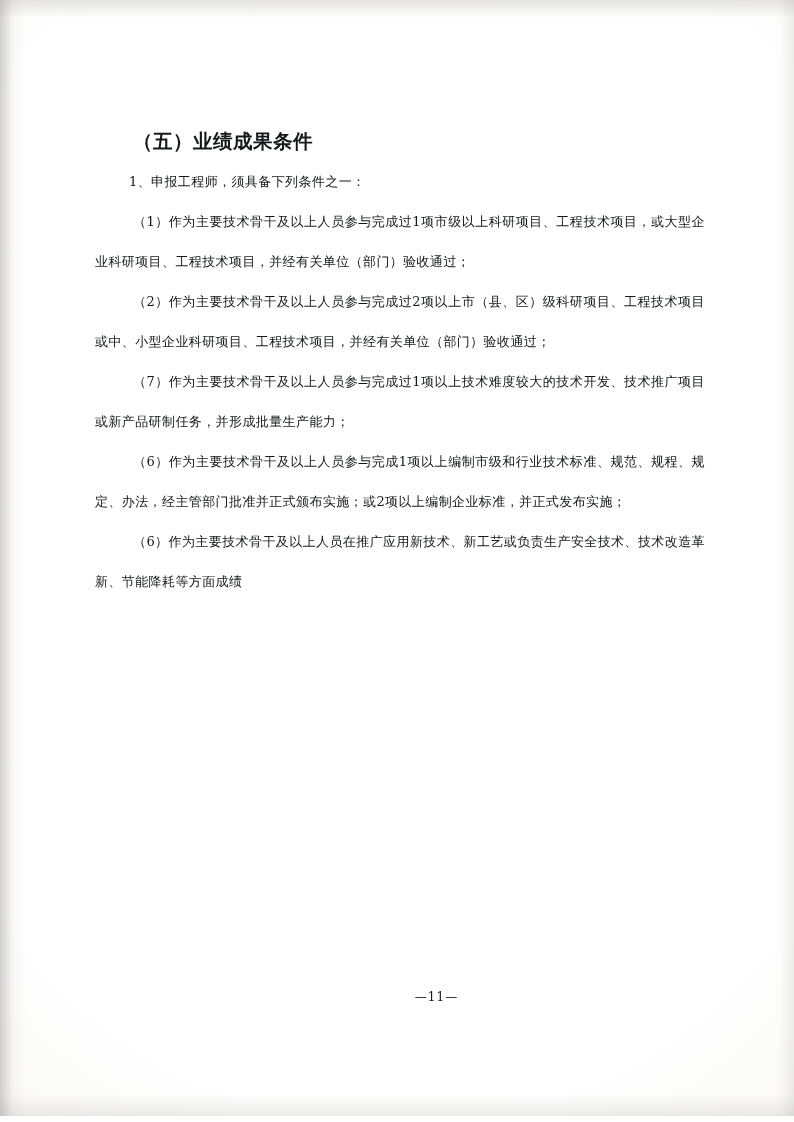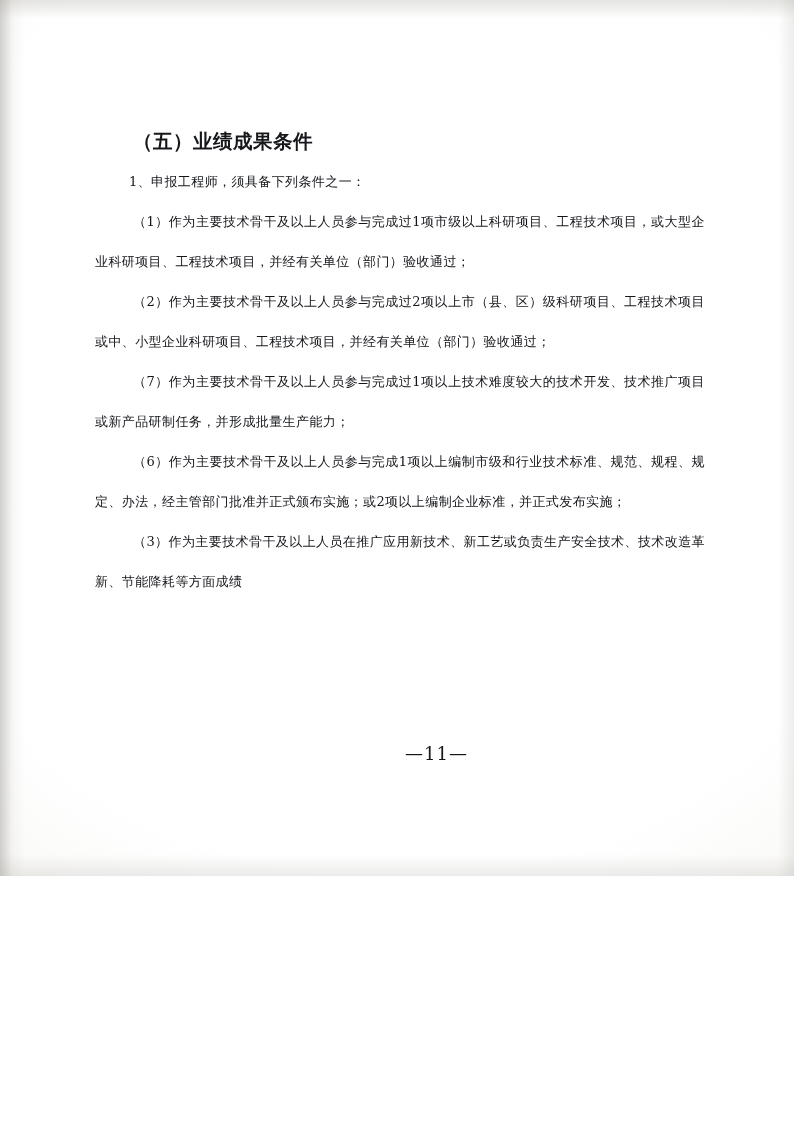--- a/index.html
+++ b/index.html
@@ -10,21 +10,21 @@
     width: 794px;
     height: 1122px;
     background: #ffffff;
     font-family: "DejaVu Sans", sans-serif;
     overflow: hidden;
   }
   
   .page {
     position: relative;
     width: 794px;
-    height: 876px;
+    height: 1116px;
     background:
       radial-gradient(ellipse 120% 100% at 50% 45%, #ffffff 55%, #f6f5f2 80%, #eceae5 100%);
     box-sizing: border-box;
     overflow: hidden;
     text-decoration: underline;
   }
   .page::before {
     
     content: "";
     position: absolute;
@@ -99,21 +99,21 @@
     text-indent: 34px;
   }
 
   .page-number {
     position: absolute;
     left: 0;
     right: 7px;
     bottom: 112px;
     text-align: center;
     font-family: "DejaVu Serif", serif;
-    font-size: 18px;
+    font-size: 12px;
     color: #15171a;
     letter-spacing: 1px;
   }
   .page-number .pn-inner {
     display: inline-block;
     padding-left: 86px; 
   }
 </style>
 </head>
 <body>
@@ -124,19 +124,19 @@
   <div class="edge-right"></div>
   <div class="edge-bottom"></div>
 
   <div class="content">
     <p class="heading">（五）业绩成果条件</p>
     <p class="para first-level">1、申报工程师，须具备下列条件之一：</p>
     <p class="para">（1）作为主要技术骨干及以上人员参与完成过1项市级以上科研项目、工程技术项目，或大型企业科研项目、工程技术项目，并经有关单位（部门）验收通过；</p>
     <p class="para">（2）作为主要技术骨干及以上人员参与完成过2项以上市（县、区）级科研项目、工程技术项目或中、小型企业科研项目、工程技术项目，并经有关单位（部门）验收通过；</p>
     <p class="para">（7）作为主要技术骨干及以上人员参与完成过1项以上技术难度较大的技术开发、技术推广项目或新产品研制任务，并形成批量生产能力；</p>
     <p class="para">（6）作为主要技术骨干及以上人员参与完成1项以上编制市级和行业技术标准、规范、规程、规定、办法，经主管部门批准并正式颁布实施；或2项以上编制企业标准，并正式发布实施；</p>
-    <p class="para">（3）作为主要技术骨干及以上人员在推广应用新技术、新工艺或负责生产安全技术、技术改造革新、节能降耗等方面成绩</p>
+    <p class="para">（6）作为主要技术骨干及以上人员在推广应用新技术、新工艺或负责生产安全技术、技术改造革新、节能降耗等方面成绩</p>
   </div>
 
   <div class="page-number">
     <span class="pn-inner">—11—</span>
   </div>
 </div>
 
 </body></html>

